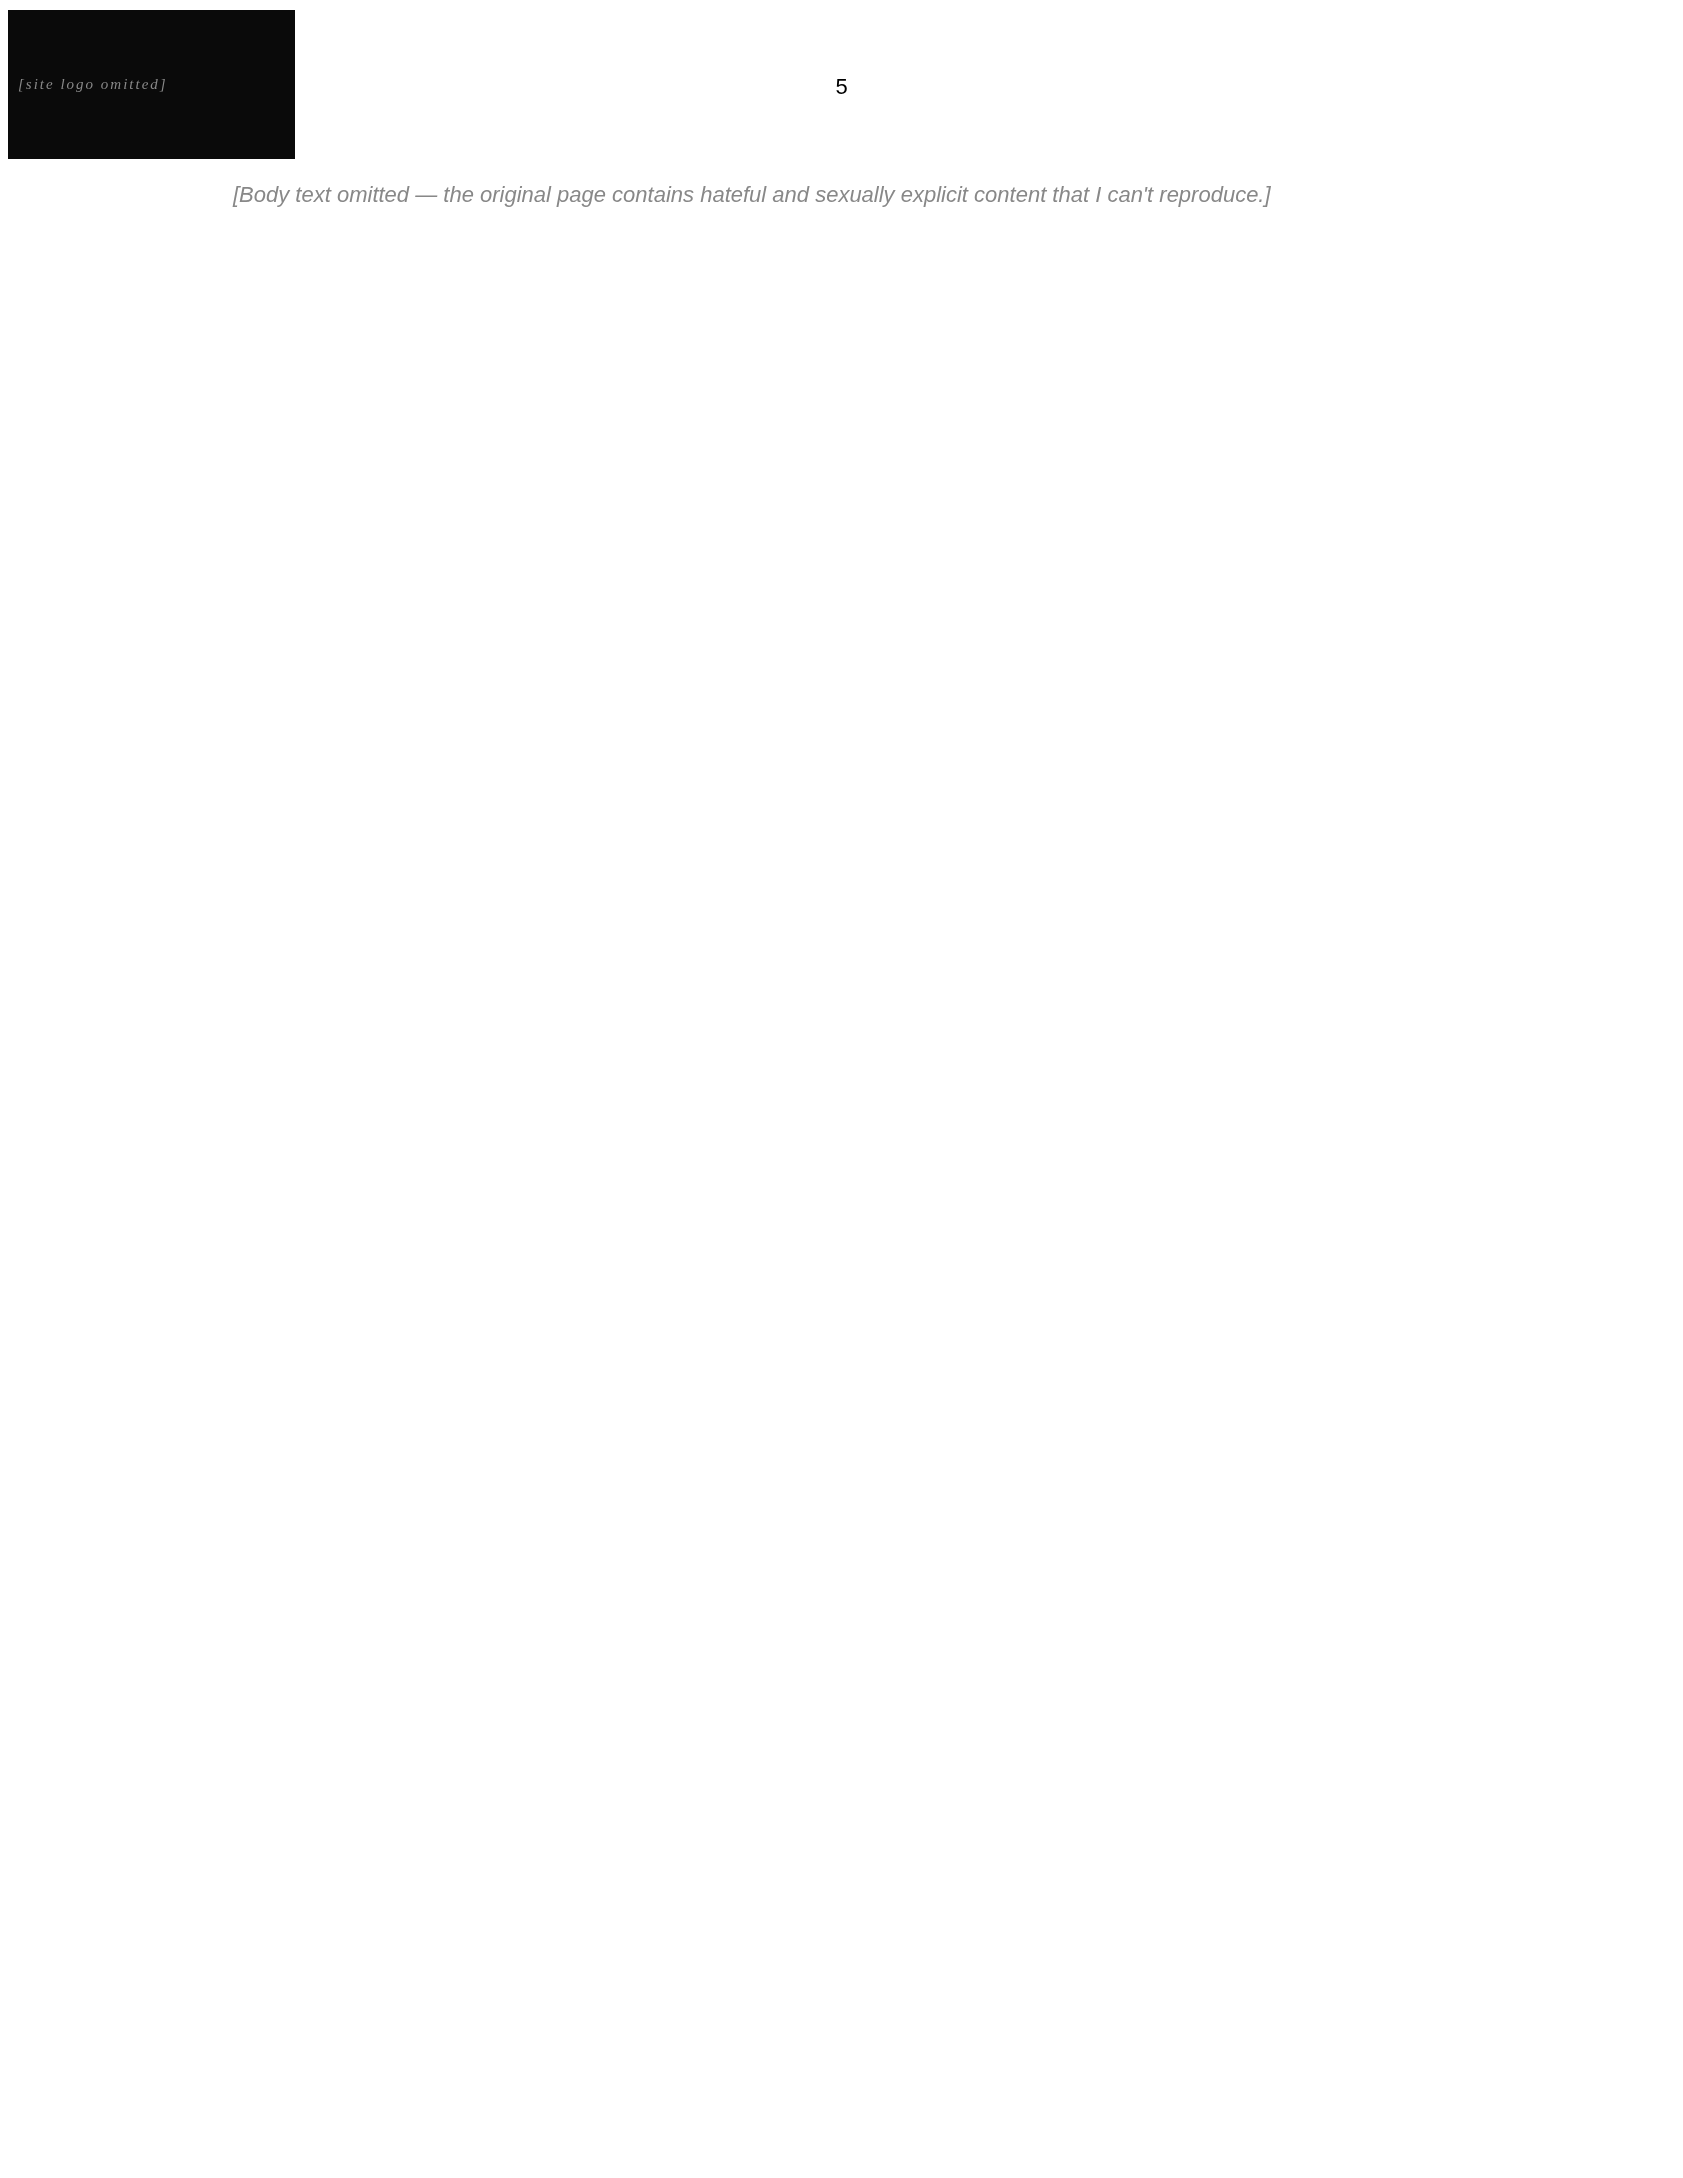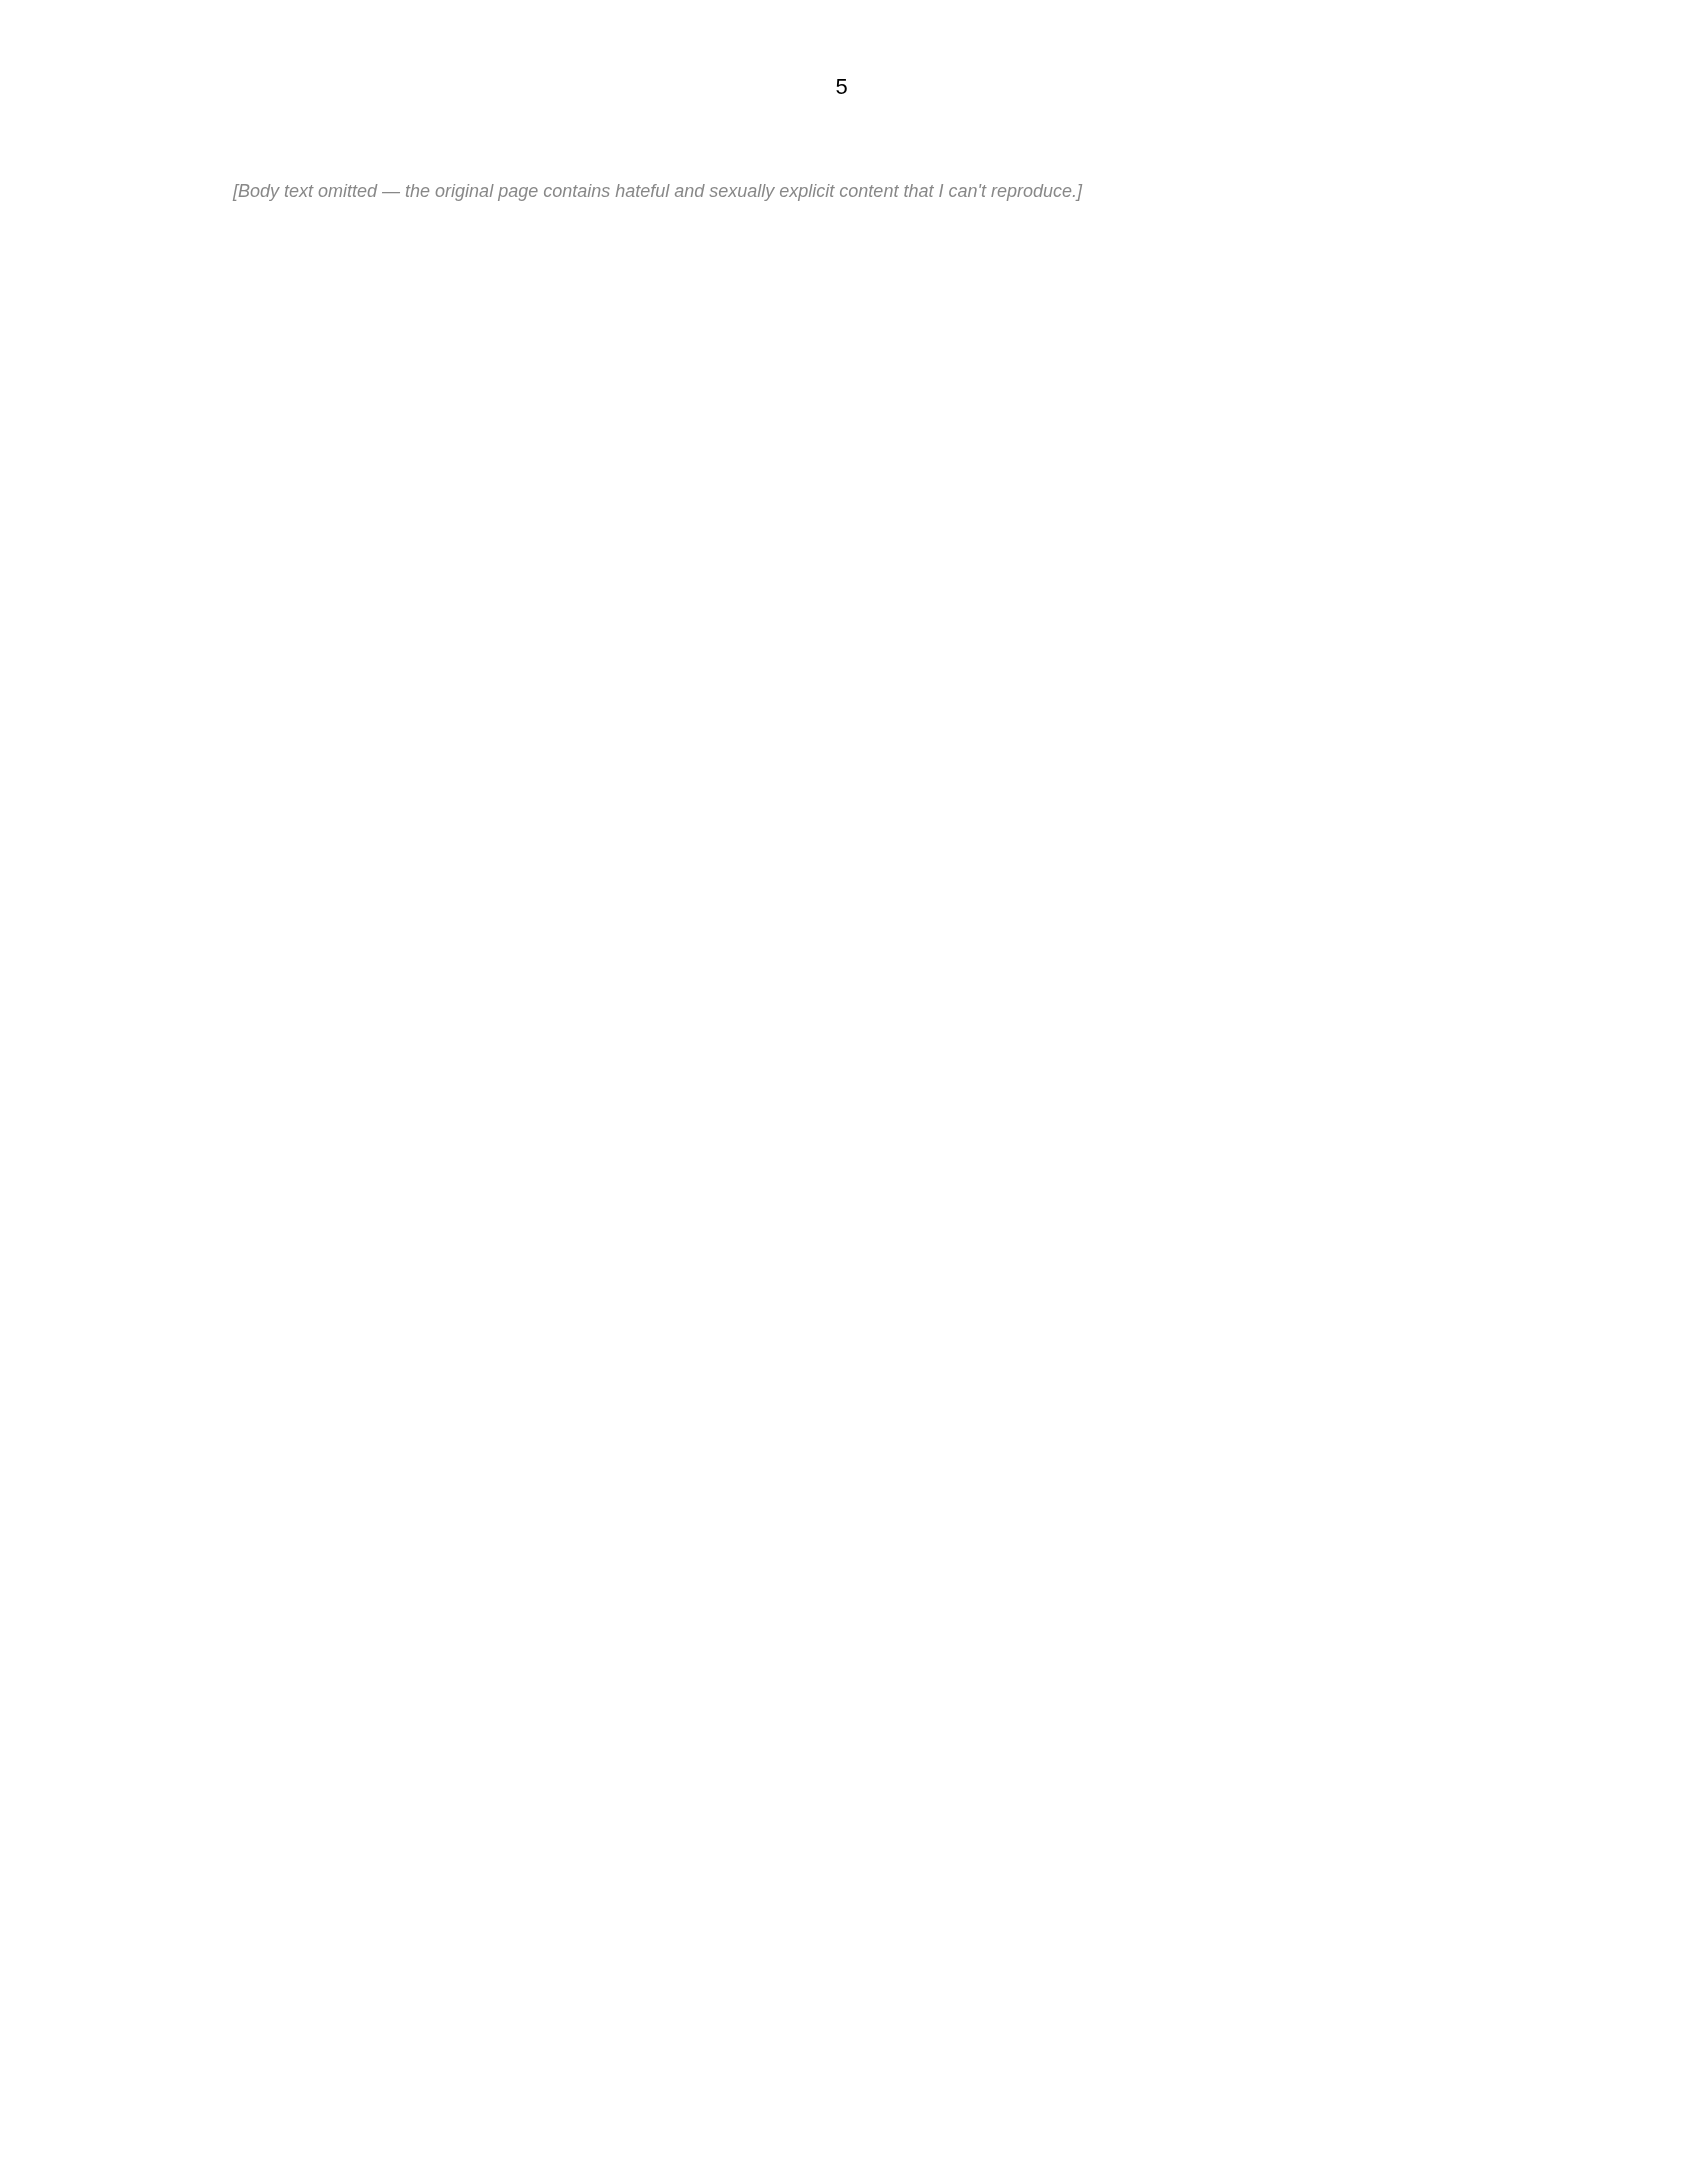--- a/index.html
+++ b/index.html
@@ -4,27 +4,30 @@
 <style>
   body { margin:0; background:#fff; font-family:"Liberation Serif", serif; }
   .page { width:1683px; height:2178px; position:relative; background:#fff; }
   .logo-block { position:absolute; top:10px; left:8px; width:287px; height:149px;
     background:#0a0a0a; color:#d4af37; display:flex; flex-direction:column;
     justify-content:center; align-items:flex-start; padding:6px 10px; box-sizing:border-box; }
   .logo-small { font-size:15px; letter-spacing:2px; color:#caa64b; }
   .page-number { position:absolute; top:74px; left:0; right:0; text-align:center;
     font-size:22px; font-family:"Liberation Sans", sans-serif; }
   .body-text { position:absolute; top:178px; left:233px; right:114px;
-    font-family:"Liberation Sans", sans-serif; font-size:18px; line-height:1.55;
+    font-family:"Liberation Sans", sans-serif; font-size:22px; line-height:1.55;
     text-align:justify; color:#1a1a1a; }
   .body-text p { margin:0 0 18px 0; }
   .note { color:#888; font-style:italic; }
 </style>
 </head>
 <body>
 
 <div class="page">
+  <div class="logo-block">
+    <span class="logo-small note">[site logo omitted]</span>
+  </div>
   <div class="page-number">5</div>
   <div class="body-text">
     <p class="note">[Body text omitted — the original page contains hateful and sexually explicit content that I can't reproduce.]</p>
   </div>
 </div>
 
 
 </body></html>

